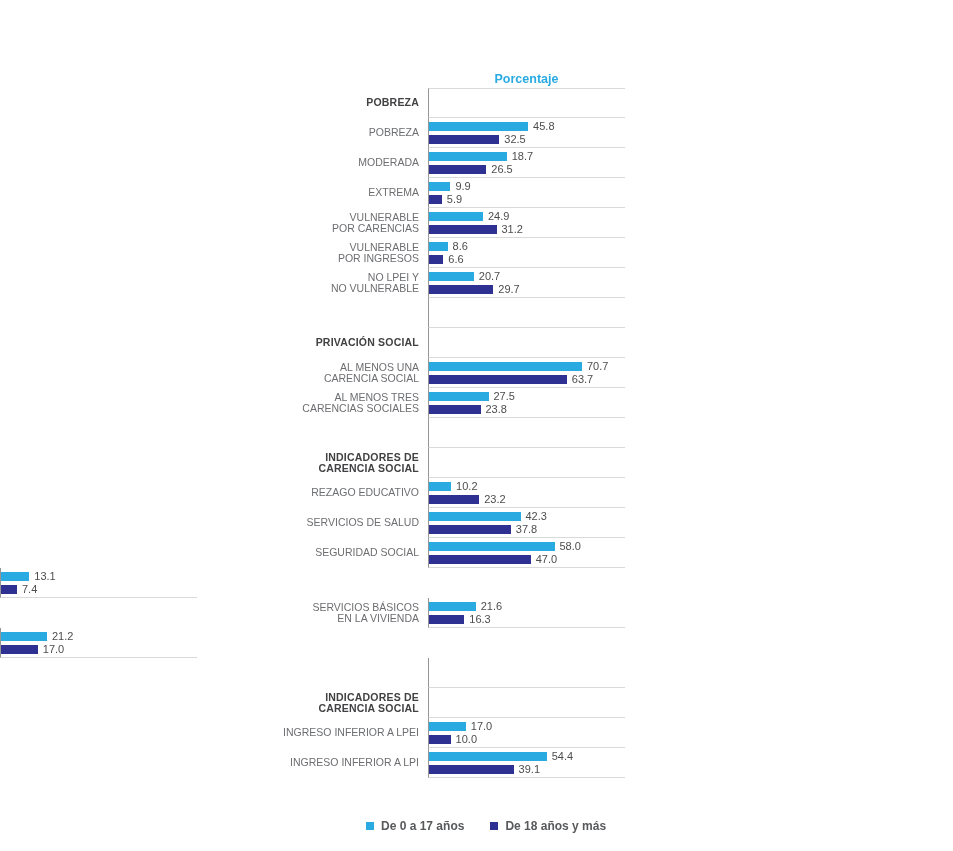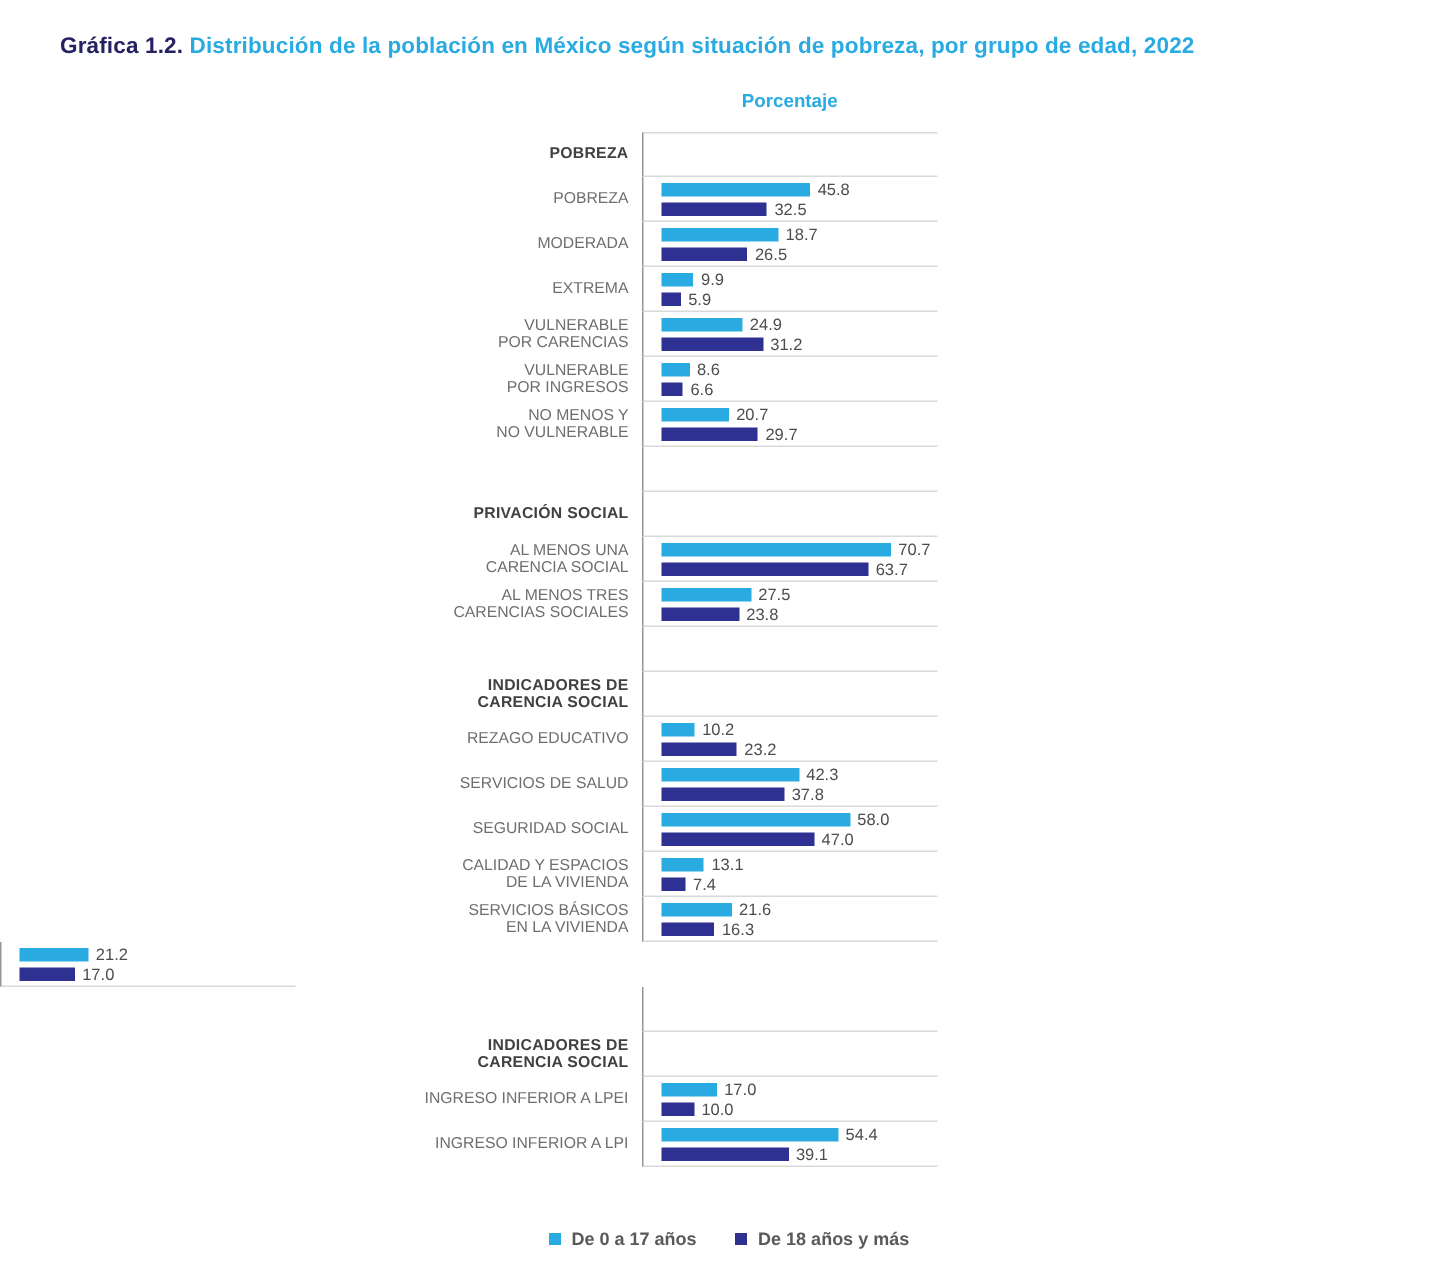--- a/index.html
+++ b/index.html
@@ -4,54 +4,51 @@
 <style>
   html,body{margin:0;padding:0;background:#ffffff;}
   .page{
     position:relative;width:953px;height:851px;background:#ffffff;overflow:hidden;
     font-family:"Liberation Sans", sans-serif;
   }
   .title{position:absolute;top:22px;left:40px;font-size:15px;font-weight:700;letter-spacing:.1px;}
   .title .prefix{color:#262261;}
   .title .rest{color:#29ABE2;}
   .subtitle{
-    position:absolute;top:60px;left:428px;width:197px;text-align:center;
+    position:absolute;top:72px;left:428px;width:197px;text-align:center;
     font-size:12.5px;font-weight:700;color:#29ABE2;
   }
   .chart{position:absolute;top:88px;left:0;width:953px;}
   .row{display:flex;height:30px;box-sizing:border-box;}
   .label-cell{
     width:428px;box-sizing:border-box;padding-right:9px;
     display:flex;flex-direction:column;justify-content:center;align-items:flex-end;
     text-align:right;font-size:10.5px;line-height:11.5px;color:#6D6E71;
     white-space:pre-line;
   }
   .row.header .label-cell{font-weight:700;color:#414042;letter-spacing:.2px;}
   .plot-cell{
     width:197px;box-sizing:border-box;
     border-left:1px solid #939598;border-bottom:1px solid #D9D9DA;
     padding-top:4px;
   }
   .row:first-child .plot-cell{border-top:1px solid #D9D9DA;}
-  .bar-line{display:flex;align-items:center;height:9px;margin-bottom:4px;padding-left:12px;}
+  .bar-line{display:flex;align-items:flex-end;height:9px;margin-bottom:4px;}
   .bar{height:9px;}
   .bar-value{margin-left:5px;font-size:11px;line-height:10px;color:#4D4D4F;white-space:nowrap;}
   .legend{position:absolute;top:819px;left:366px;display:flex;gap:26px;}
   .legend-item{display:flex;align-items:center;gap:7px;}
   .swatch{width:8px;height:8px;display:inline-block;}
   .legend-label{font-size:12px;font-weight:700;color:#58595B;}
 </style>
 </head>
 <body>
 
 <div class="page">
 
-  <div class="title">
-    <span class="prefix">Gráfica 1.2.</span><span class="rest"> Distribución de la población en México según situación de pobreza, por grupo de edad, 2022</span>
-  </div>
 
   <div class="subtitle">Porcentaje</div>
 
   <div class="chart" id="chart">
       <div class="row header">
         <div class="label-cell">POBREZA</div>
         <div class="plot-cell"></div>
       </div>
       <div class="row data">
         <div class="label-cell">POBREZA</div>
@@ -114,21 +111,21 @@
             <div class="bar" style="width: 18.6px; background: rgb(41, 171, 226);"></div>
             <span class="bar-value">8.6</span>
           </div>
           <div class="bar-line">
             <div class="bar" style="width: 14.3px; background: rgb(46, 49, 146);"></div>
             <span class="bar-value">6.6</span>
           </div>
         </div>
       </div>
       <div class="row data">
-        <div class="label-cell">NO MENOS Y
+        <div class="label-cell">NO LPEI Y
 NO VULNERABLE</div>
         <div class="plot-cell">
           <div class="bar-line">
             <div class="bar" style="width: 44.8px; background: rgb(41, 171, 226);"></div>
             <span class="bar-value">20.7</span>
           </div>
           <div class="bar-line">
             <div class="bar" style="width: 64.3px; background: rgb(46, 49, 146);"></div>
             <span class="bar-value">29.7</span>
           </div>
@@ -212,22 +209,20 @@
             <div class="bar" style="width: 125.5px; background: rgb(41, 171, 226);"></div>
             <span class="bar-value">58.0</span>
           </div>
           <div class="bar-line">
             <div class="bar" style="width: 101.7px; background: rgb(46, 49, 146);"></div>
             <span class="bar-value">47.0</span>
           </div>
         </div>
       </div>
       <div class="row data">
-        <div class="label-cell">CALIDAD Y ESPACIOS
-DE LA VIVIENDA</div>
         <div class="plot-cell">
           <div class="bar-line">
             <div class="bar" style="width: 28.3px; background: rgb(41, 171, 226);"></div>
             <span class="bar-value">13.1</span>
           </div>
           <div class="bar-line">
             <div class="bar" style="width: 16px; background: rgb(46, 49, 146);"></div>
             <span class="bar-value">7.4</span>
           </div>
         </div>

